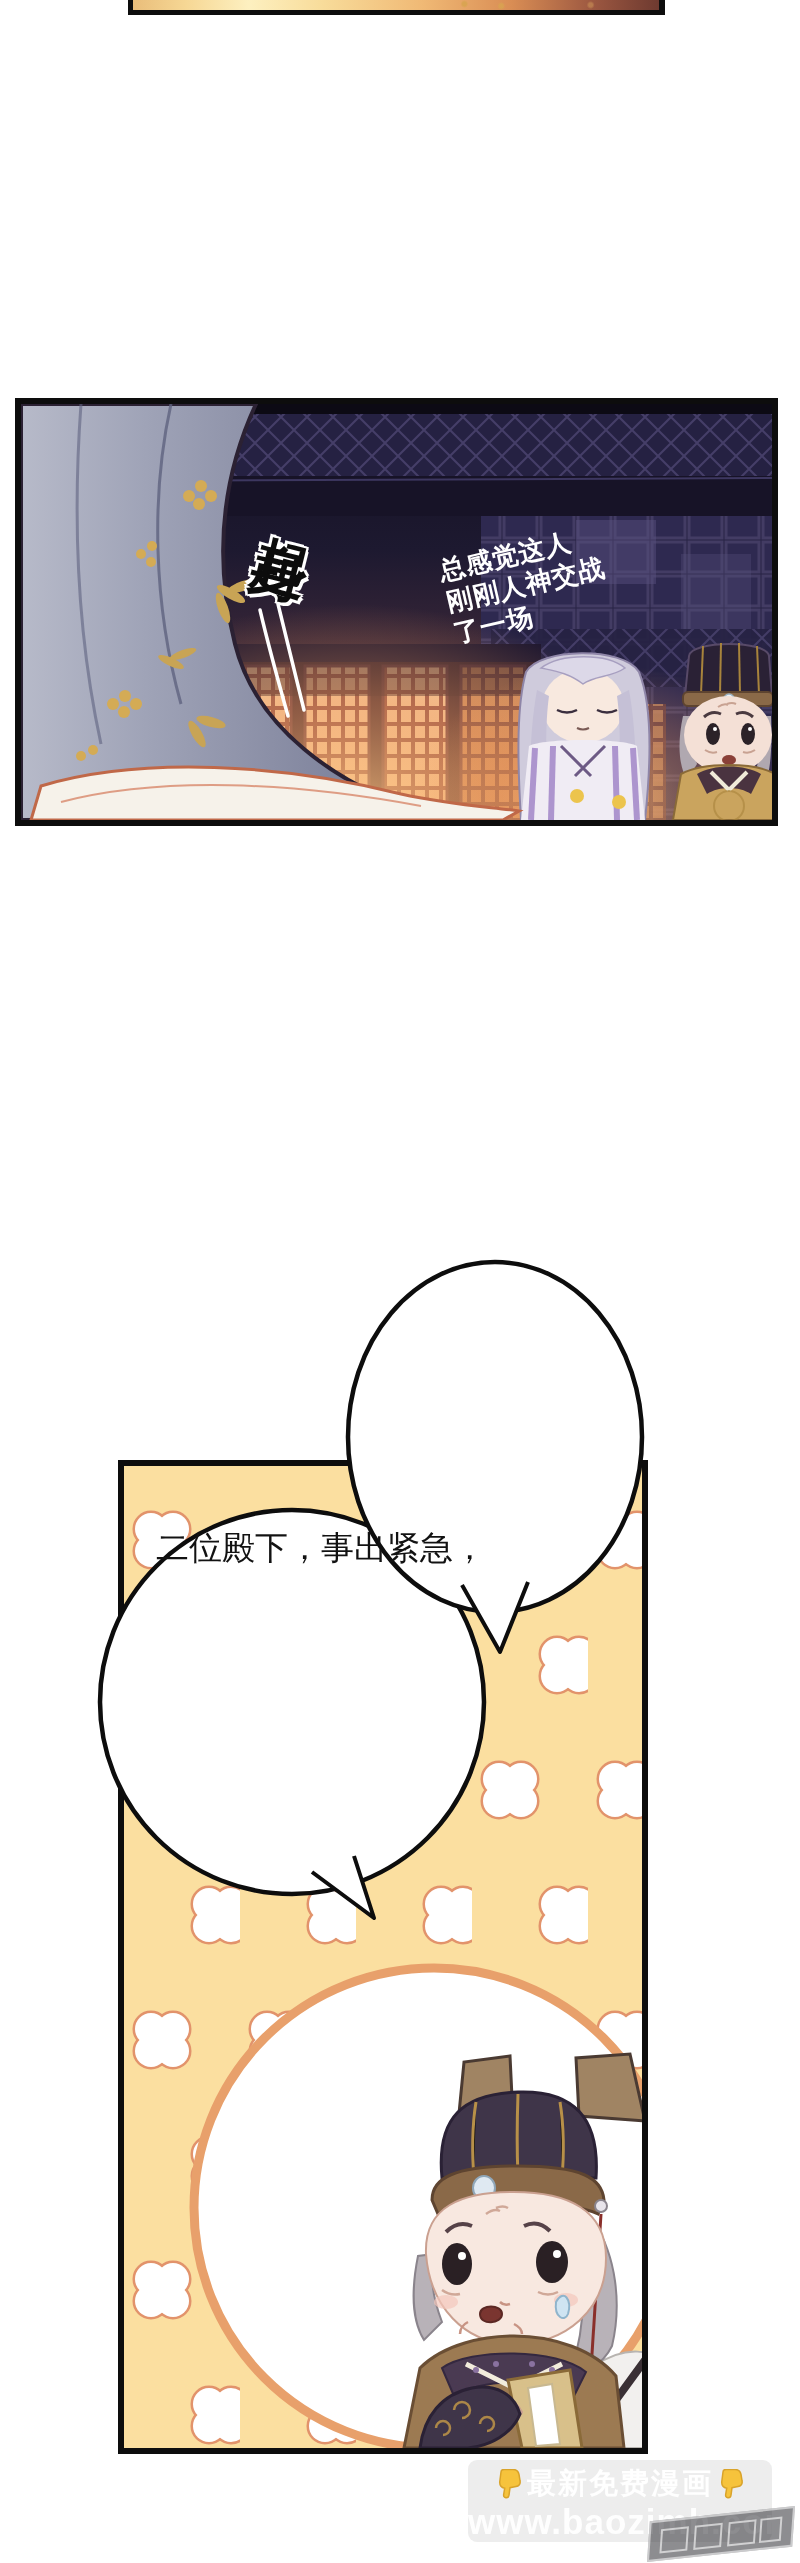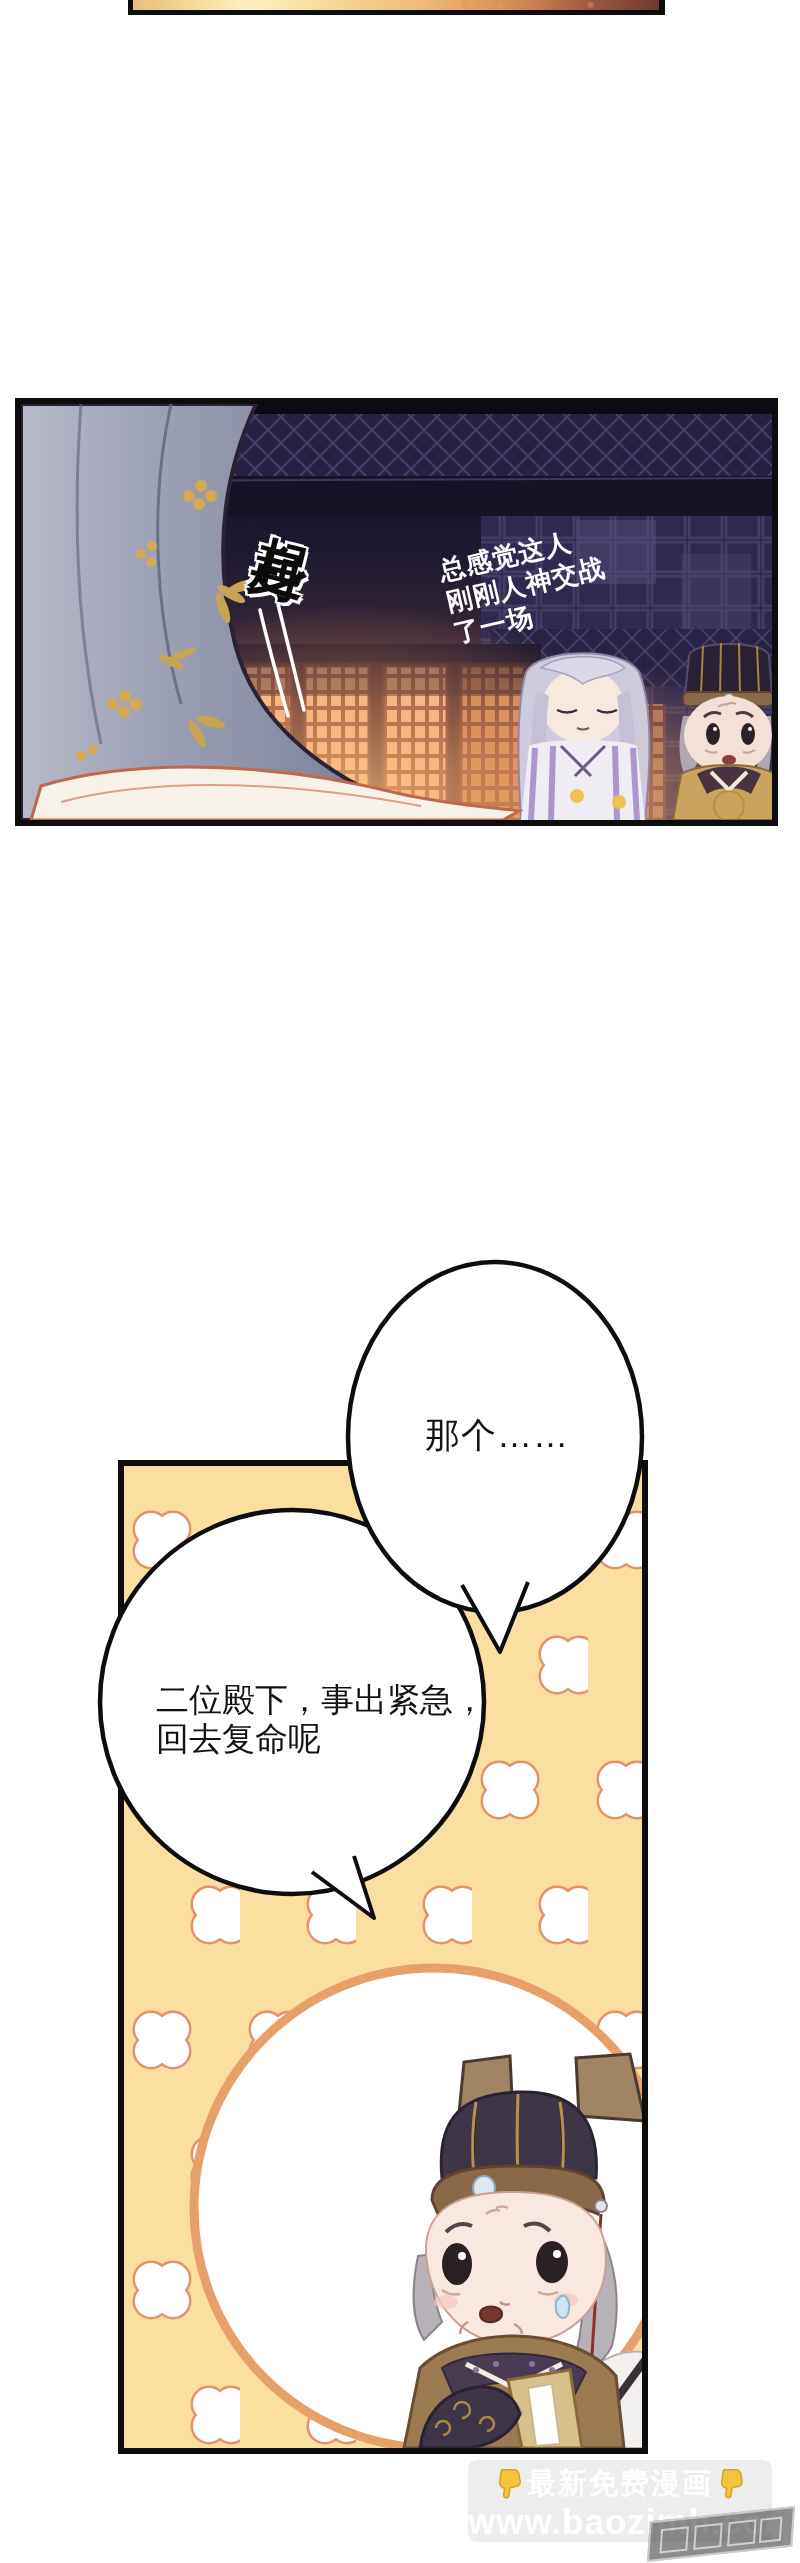--- a/index.html
+++ b/index.html
@@ -32,21 +32,21 @@
     color:#ffffff;font-size:26px;line-height:1.24;font-weight:bold;letter-spacing:1px;z-index:3;}
 
   
   .yellow-panel{left:118px;top:1460px;width:530px;height:994px;box-sizing:border-box;
     border:6px solid #0d0d0d;background:#FBDFA0;z-index:1;}
 
   
   .bubble-svg{left:80px;top:1250px;width:580px;height:700px;z-index:2;}
   .bubble1-text{left:372px;top:1412px;width:250px;text-align:center;
     color:#141414;font-size:35px;letter-spacing:1px;z-index:4;}
-  .bubble2-text{left:156px;top:1680px;width:330px;color:#121212;
+  .bubble2-text{left:156px;top:1528px;width:330px;color:#121212;
     font-size:33px;line-height:39px;letter-spacing:0;z-index:4;}
 
   
   .watermark{left:468px;top:2460px;width:304px;height:82px;border-radius:9px;
     background:rgba(235,235,235,0.92);z-index:8;overflow:visible;}
   .wm-line1{display:flex;align-items:center;justify-content:center;gap:6px;margin-top:4px;}
   .wm-line1 span{color:rgba(255,255,255,0.96);font-size:29px;font-weight:bold;letter-spacing:2px;}
   .wm-line2{margin-top:-2px;text-align:center;color:rgba(255,255,255,0.95);
     font-size:35px;letter-spacing:1px;font-weight:bold;}
   .stamp{left:648px;top:2514px;width:142px;height:36px;z-index:9;
@@ -324,24 +324,22 @@
 
   <svg class="abs bubble-svg" viewBox="0 0 580 700">
 
     <circle cx="212" cy="452" r="192" fill="#ffffff" stroke="#0d0d0d" stroke-width="4.5"></circle>
     <path d="M232,622 L294,668 L274,606" fill="#ffffff" stroke="#0d0d0d" stroke-width="4" stroke-linejoin="round"></path>
 
     <ellipse cx="415" cy="187" rx="147" ry="175" fill="#ffffff" stroke="#0d0d0d" stroke-width="4.5"></ellipse>
     <path d="M382,335 L420,402 L448,332" fill="#ffffff" stroke="#0d0d0d" stroke-width="4" stroke-linejoin="round"></path>
   </svg>
 
-  <div class="abs bubble1-text">那个……</div>
   <div class="abs bubble2-text">
     <div>二位殿下，事出紧急，</div>
-    <div>回去复命呢</div>
   </div>
 
   <div class="abs watermark">
     <div class="wm-line1">
       <svg width="24" height="30" viewBox="0 0 24 30">
         <path d="M4,3 q0,-2.5 3,-2.5 h9 q5,0 6,5 l1,6 q1,5 -4,6 l-6,1.2 -1,7.5 q-0.5,3 -3.2,2.6 q-2.6,-0.5 -2.1,-3.4 l1,-6.2 q-5,-1 -5,-6 z" fill="#F6C33C" stroke="#D9A32A" stroke-width="1.5"></path>
       </svg>
       <span>最新免费漫画</span>
       <svg width="24" height="30" viewBox="0 0 24 30">
         <path d="M4,3 q0,-2.5 3,-2.5 h9 q5,0 6,5 l1,6 q1,5 -4,6 l-6,1.2 -1,7.5 q-0.5,3 -3.2,2.6 q-2.6,-0.5 -2.1,-3.4 l1,-6.2 q-5,-1 -5,-6 z" fill="#F6C33C" stroke="#D9A32A" stroke-width="1.5"></path>

